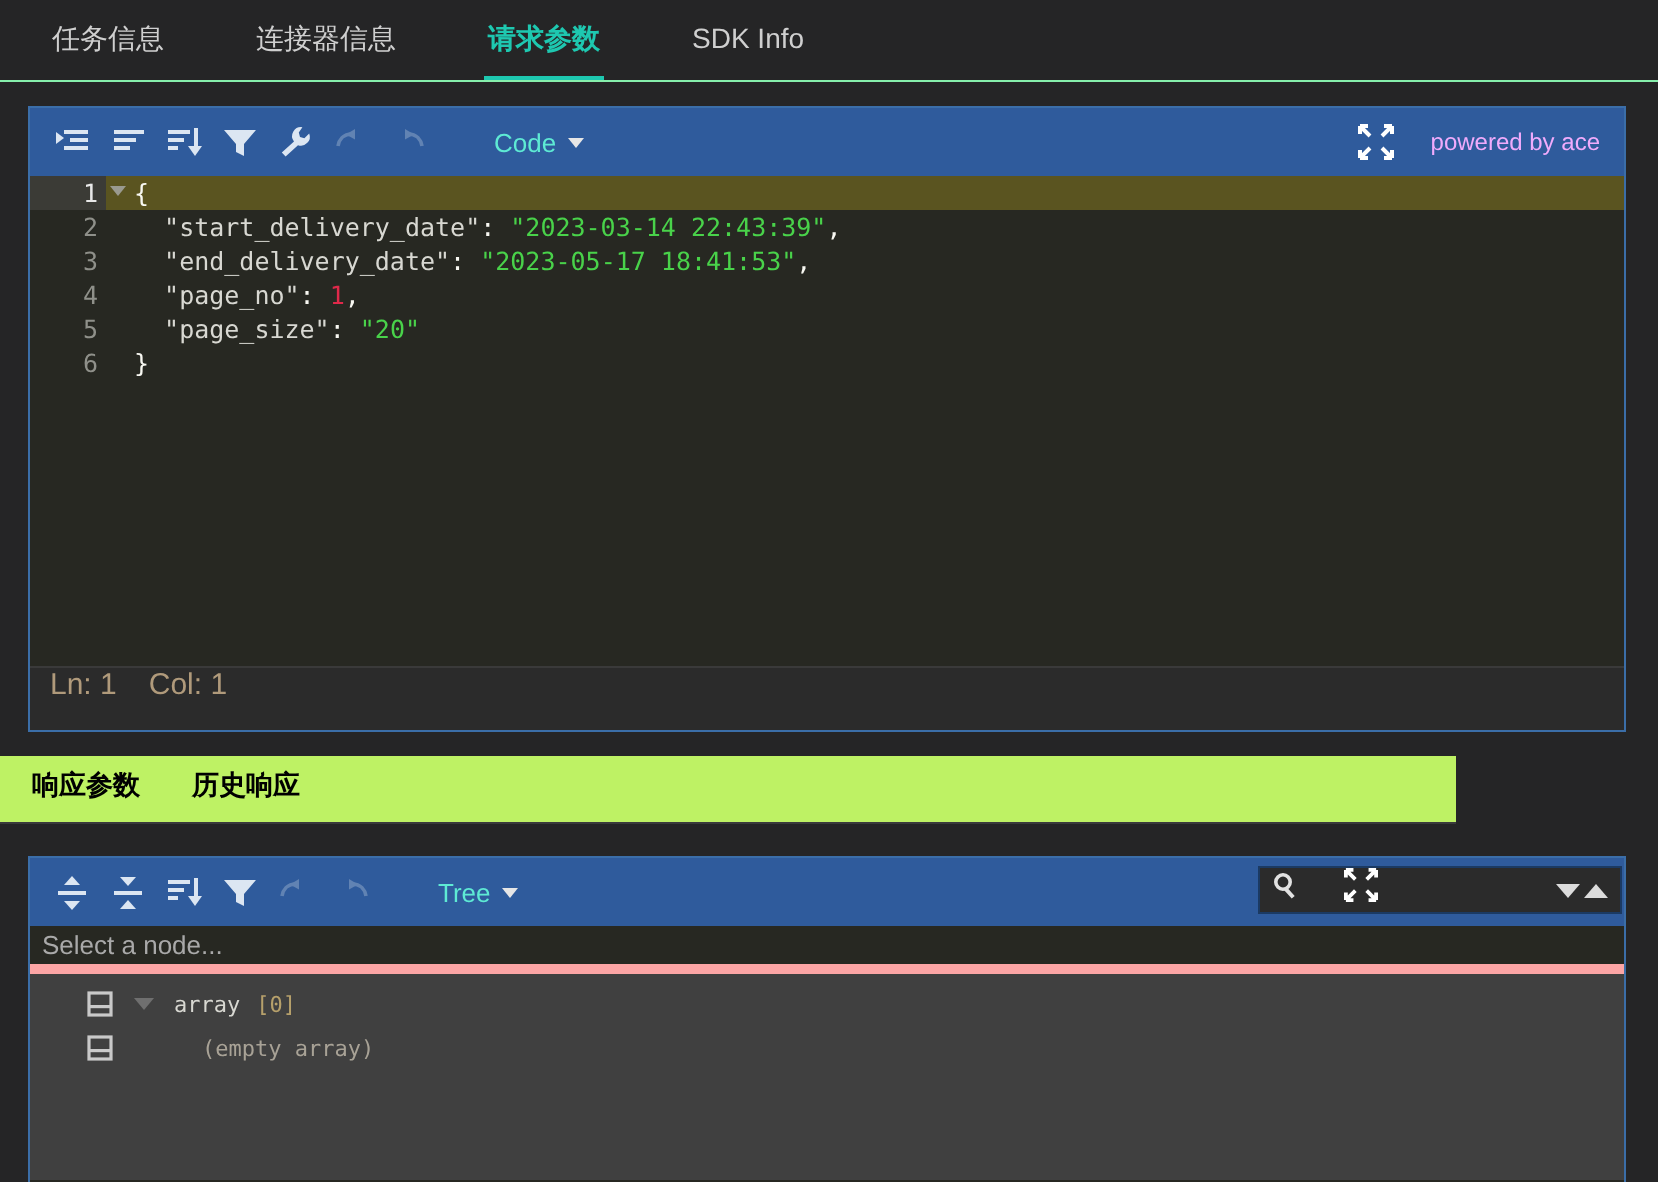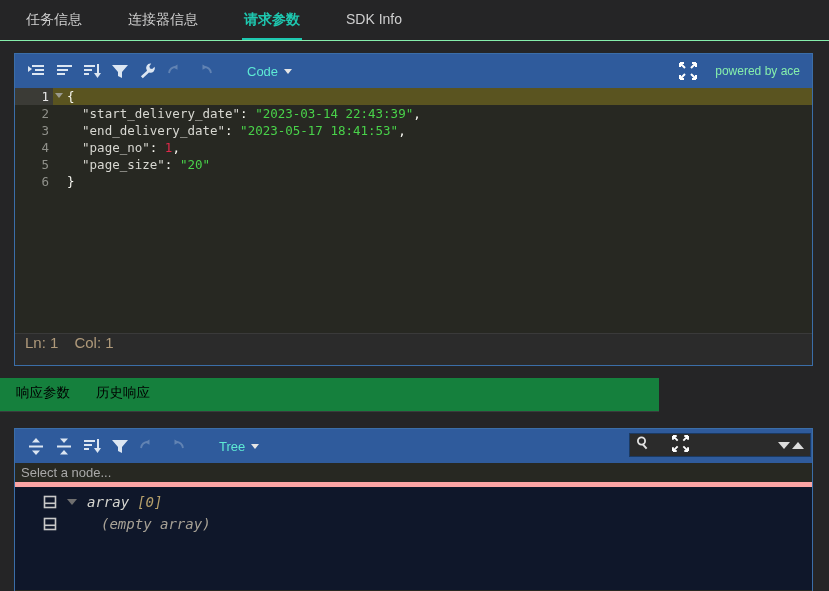--- a/index.html
+++ b/index.html
@@ -61,21 +61,21 @@
     display: flex; align-items: center; cursor: pointer;
     padding: 2px 6px;
   }
   .je-mode .caret {
     margin-left: 6px; width: 0; height: 0;
     border-left: 4px solid transparent; border-right: 4px solid transparent;
     border-top: 5px solid #e6e6e6;
   }
   .je-right { margin-left: auto; display: flex; align-items: center; }
   .je-poweredby {
-    color: #86efac; font-size: 12px; margin-left: 12px; margin-right: 4px;
+    color: #f0abfc; font-size: 12px; margin-left: 12px; margin-right: 4px;
     cursor: pointer;
   }
 
   
   #code-editor { left: 14px; top: 53px; width: 799px; height: 313px; }
   .ace-area {
     position: relative; height: 245px; background: #272822;
     overflow: hidden;
     font-family: "DejaVu Sans Mono", "Liberation Mono", monospace;
     font-size: 12.5px; line-height: 17px;
@@ -105,24 +105,24 @@
     border-top: 1px solid #3a3a3a;
     display: flex; align-items: flex-start;
     padding-left: 10px;
     color: #b09a7b; font-size: 15px;
     font-family: "Liberation Sans", sans-serif;
   }
   .ace-statusbar span { margin-right: 16px; }
 
   
   .tabbar2 {
-    position: absolute; left: 0; top: 378px; width: 659px; height: 34px;
-    background: #15803d;
+    position: absolute; left: 0; top: 378px; width: 728px; height: 34px;
+    background: #bef264;
     border-bottom: 1px solid #3a3a3c;
-    display: flex; align-items: flex-start;
+    display: flex; align-items: flex-start; font-weight: bold;
   }
   .tabbar2 .tab { height: 33px; line-height: 30px; font-size: 13.5px; }
 
   
   #tree-editor { left: 14px; top: 428px; width: 799px; height: 163px; border-bottom: none; }
   .je-search {
     display: flex; align-items: center;
     background: #2b2b2b;
     border: 1px solid #1b3a63;
     height: 24px; width: 182px;
@@ -143,25 +143,24 @@
     border-bottom: 7px solid #dcdcdc;
   }
   .tree-hint {
     height: 24px; background: #272822;
     color: #a9a9a9; font-size: 13px;
     display: flex; align-items: center; padding-left: 6px;
     font-family: "Liberation Sans", sans-serif;
     border-bottom: 5px solid #fca5a5;
   }
   .tree-body {
-    background: #0f172a; height: 103px;
+    background: #404040; height: 103px;
     font-family: "DejaVu Sans Mono", "Liberation Mono", monospace;
-    font-size: 14px;
+    font-size: 11px;
     padding-top: 4px;
-    font-style: italic;
   }
   .tree-row { display: flex; align-items: center; height: 22px; }
   .dragicon { width: 14px; height: 14px; margin-left: 28px; flex: 0 0 14px; }
   .tree-caret {
     width: 0; height: 0; margin-left: 10px;
     border-left: 5px solid transparent; border-right: 5px solid transparent;
     border-top: 6px solid #6f6f6f;
   }
   .tree-label { margin-left: 10px; color: #d8d8d2; }
   .tree-count { color: #b6a06b; margin-left: 8px; }

